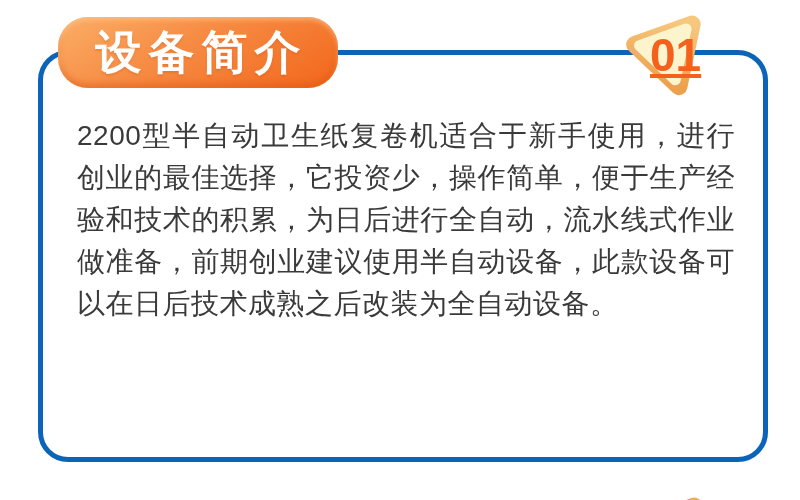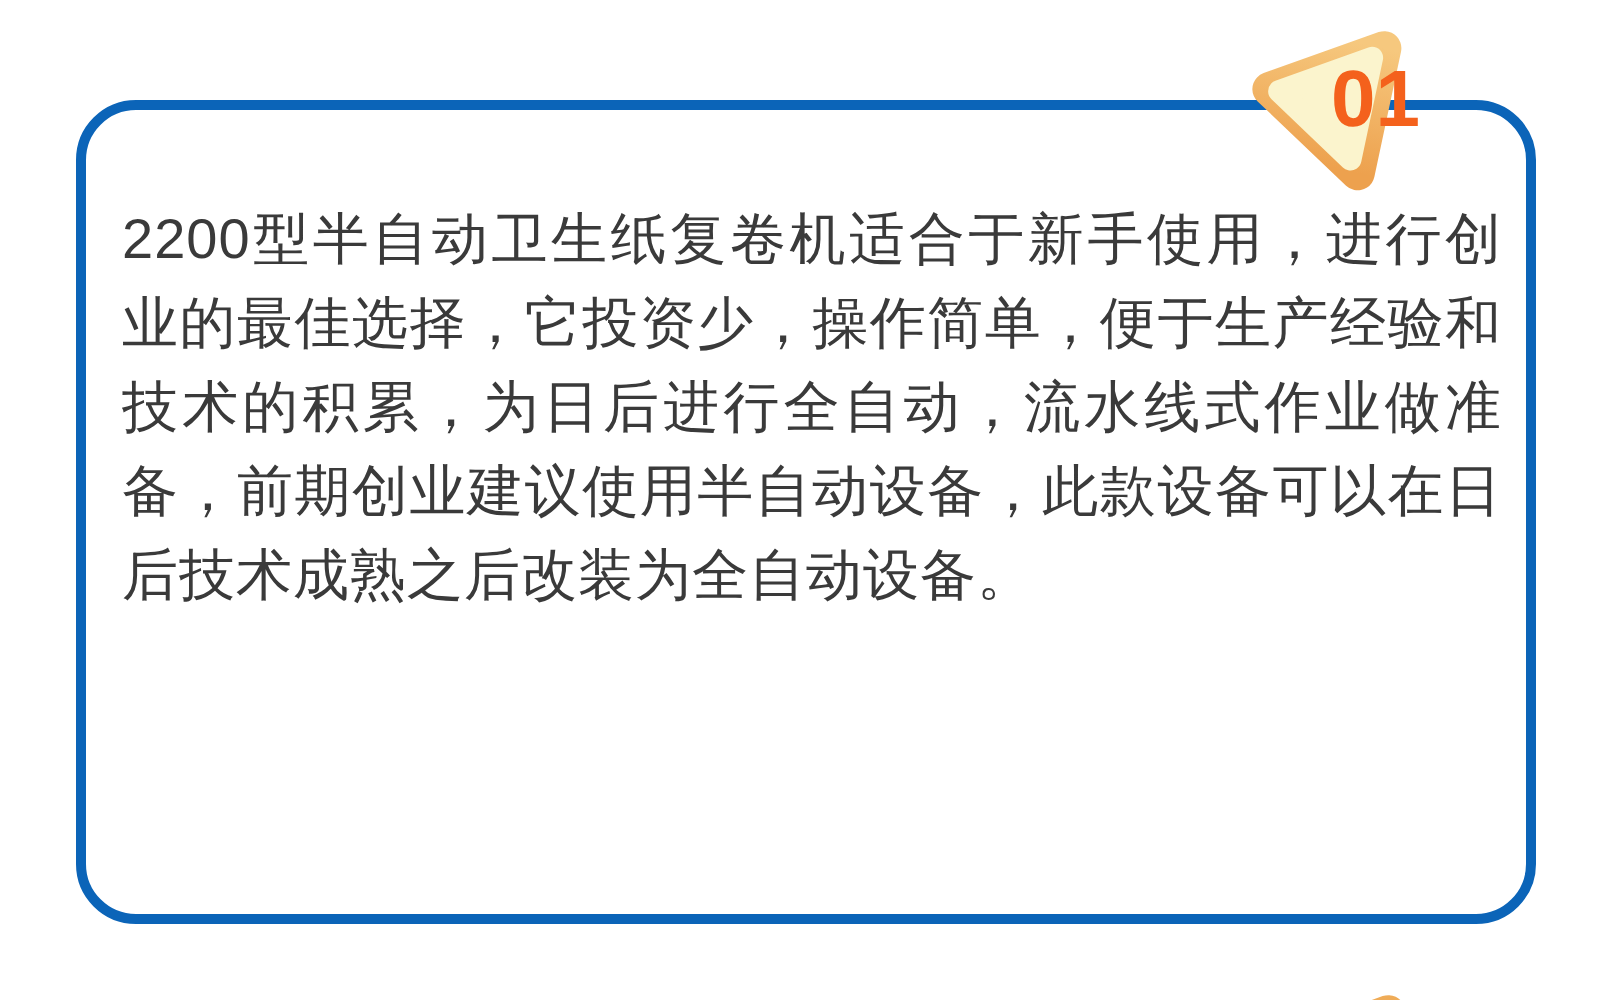--- a/index.html
+++ b/index.html
@@ -28,21 +28,21 @@
     position: absolute;
     left: 18px;
     top: 44px;
     width: 690px;
     color: #3a3a3a;
     font-size: 28px;
     line-height: 42px;
     text-align: justify;
     letter-spacing: 0.5px;
   }
-  .body-text p { margin: 0; }
+  .body-text p { margin: 16px; }
   
   .title-badge {
     position: absolute;
     left: 58px;
     top: 17px;
     width: 280px;
     height: 71px;
     border-radius: 30px;
     background: linear-gradient(150deg, #FBAE67 0%, #F68A42 45%, #F2661B 100%);
     box-shadow: inset 0 3px 5px rgba(255,210,160,0.55), inset 0 -4px 6px rgba(216,78,10,0.45);
@@ -68,25 +68,26 @@
     width: 110px;
     height: 100px;
     z-index: 2;
   }
   .number-badge svg, .next-badge svg { display: block; width: 110px; height: 100px; }
   .number-badge .num {
     position: absolute;
     left: 40px;
     top: 27px;
     width: 60px;
-    text-align: right;
+    text-align: left;
     color: #F4611C;
-    font-size: 40px;
+    font-size: 46px;
     font-weight: 800;
     letter-spacing: 0px;
+    text-decoration: underline;
   }
   
   .next-badge {
     position: absolute;
     left: 612px;
     top: 483px;
     width: 110px;
     height: 100px;
     z-index: 2;
   }
@@ -95,20 +96,23 @@
 <body>
 
 <div class="page">
 
   <div class="content-box">
     <div class="body-text">
       <p>2200型半自动卫生纸复卷机适合于新手使用，进行创业的最佳选择，它投资少，操作简单，便于生产经验和技术的积累，为日后进行全自动，流水线式作业做准备，前期创业建议使用半自动设备，此款设备可以在日后技术成熟之后改装为全自动设备。</p>
     </div>
   </div>
 
+  <div class="title-badge">
+    <span>设备简介</span>
+  </div>
 
   <div class="number-badge">
     <svg viewBox="0 0 110 100">
       <defs>
         <linearGradient id="triBorder" x1="0" y1="0" x2="0" y2="1">
           <stop offset="0" stop-color="#F6C87E"></stop>
           <stop offset="1" stop-color="#EDA14E"></stop>
         </linearGradient>
       </defs>
       <g transform="rotate(12 55 50)">

